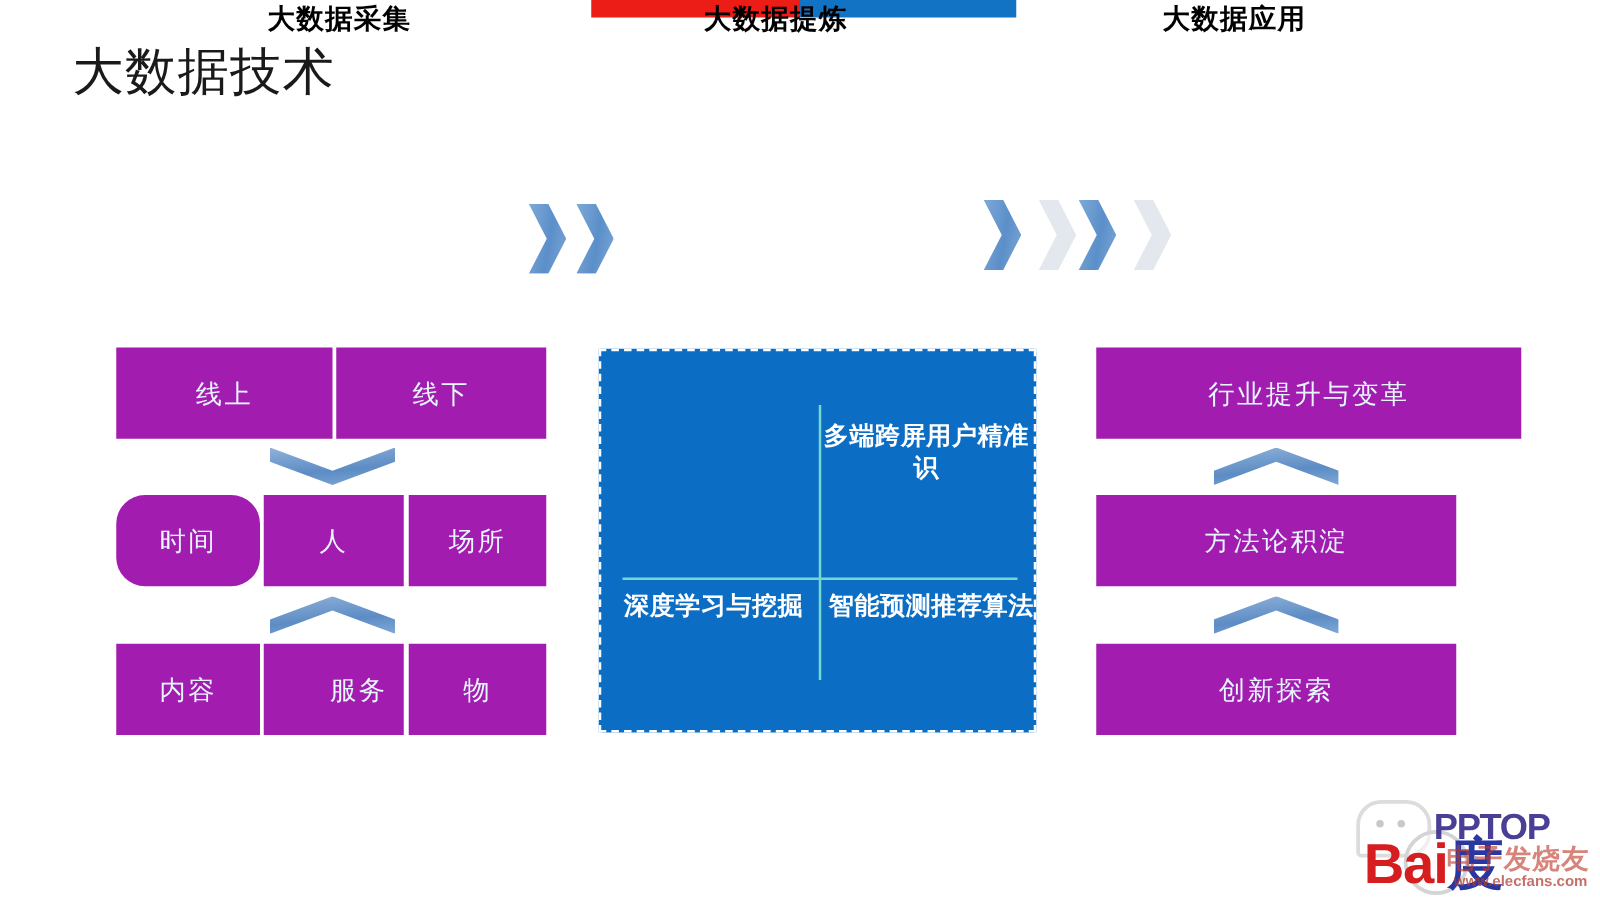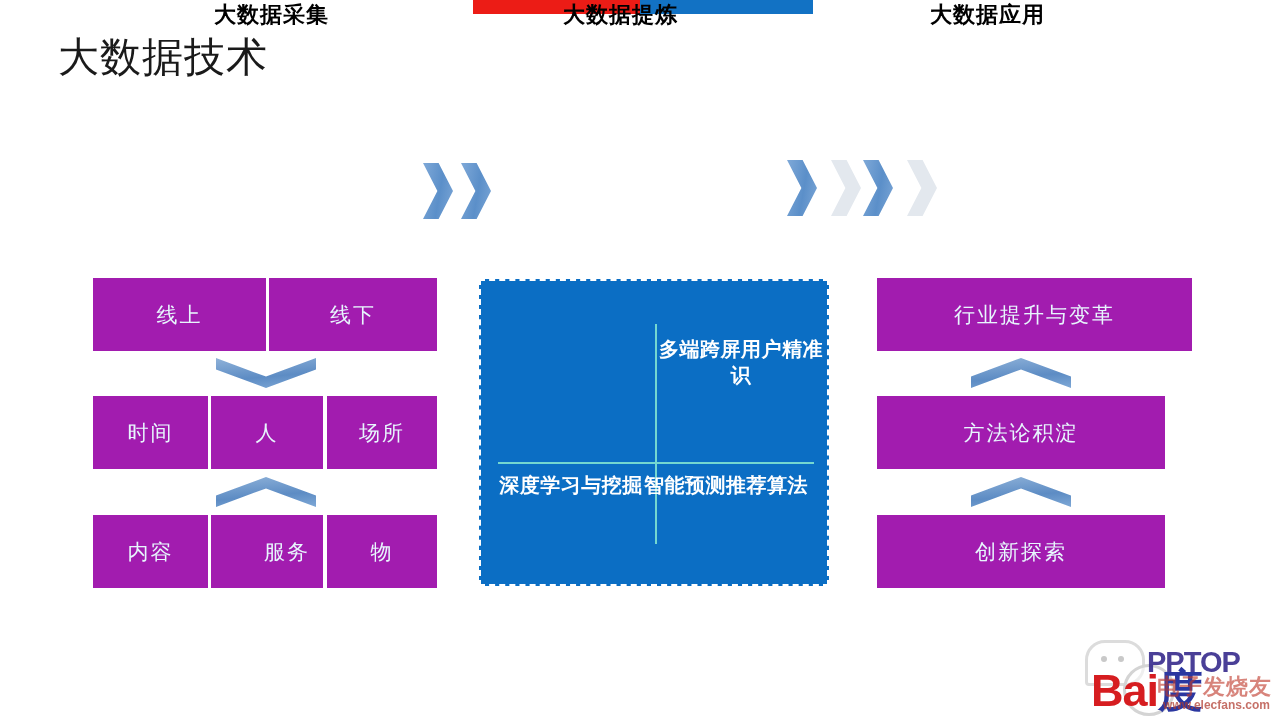--- a/index.html
+++ b/index.html
@@ -85,21 +85,21 @@
     justify-content: center;
     font-size: 21px;
     letter-spacing: 2px;
     box-sizing: border-box;
   }
 
   
   .lt-r1a { left: 93px;  top: 278px; width: 173px; height: 73px; }
   .lt-r1b { left: 269px; top: 278px; width: 168px; height: 73px; }
   
-  .lt-r2a { left: 93px;  top: 396px; width: 115px; height: 73px; }
+  .lt-r2a { left: 93px;  top: 396px; width: 115px; height: 73px; border-radius: 23px; }
   .lt-r2b { left: 211px; top: 396px; width: 112px; height: 73px; }
   .lt-r2c { left: 327px; top: 396px; width: 110px; height: 73px; }
   
   .lt-r3a { left: 93px;  top: 515px; width: 115px; height: 73px; }
   .lt-r3b { left: 211px; top: 515px; width: 112px; height: 73px; padding-left: 40px; }
   .lt-r3c { left: 327px; top: 515px; width: 110px; height: 73px; }
 
   
   .vchev {
     position: absolute;
@@ -147,24 +147,24 @@
     color: #ffffff;
     font-size: 20px;
     font-weight: bold;
     line-height: 1.28;
     text-align: center;
     letter-spacing: 0.5px;
   }
   .quad.q1 { left: 6px;   top: 56px;  }
   .quad.q2 { left: 176px; top: 56px;  }
   .quad.q3 { left: 6px;   top: 192px; }
-  .quad.q4 { left: 161px; top: 192px; }
-
-  
-  .rt-b1 { left: 877px; top: 278px; width: 315px; height: 73px; text-align: center; }
+  .quad.q4 { left: 180px; top: 192px; }
+
+  
+  .rt-b1 { left: 877px; top: 278px; width: 340px; height: 73px; text-align: center; }
   .rt-b2 { left: 877px; top: 396px; width: 288px; height: 73px; }
   .rt-b3 { left: 877px; top: 515px; width: 288px; height: 73px; }
   .rt-arrow1 { left: 971px; top: 358px; width: 100px; height: 30px; }
   .rt-arrow2 { left: 971px; top: 477px; width: 100px; height: 30px; }
 
   
   .watermark {
     position: absolute;
     left: 1085px;
     top: 636px;

